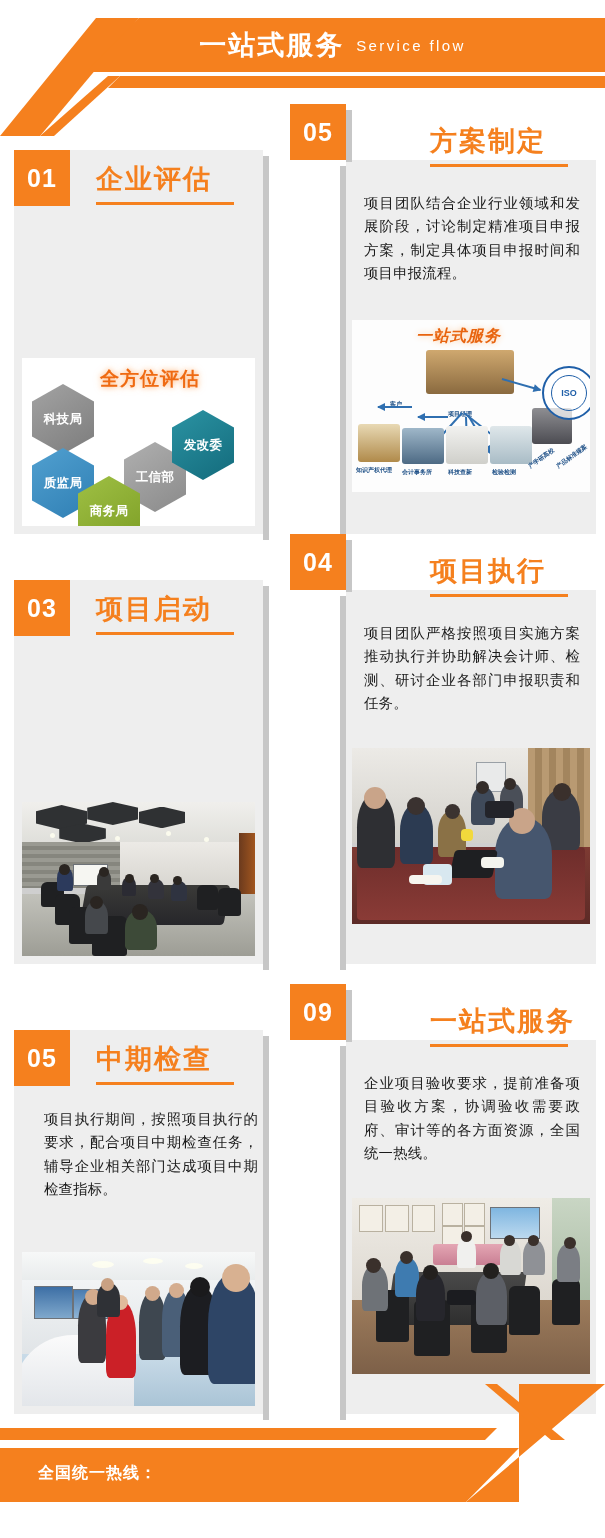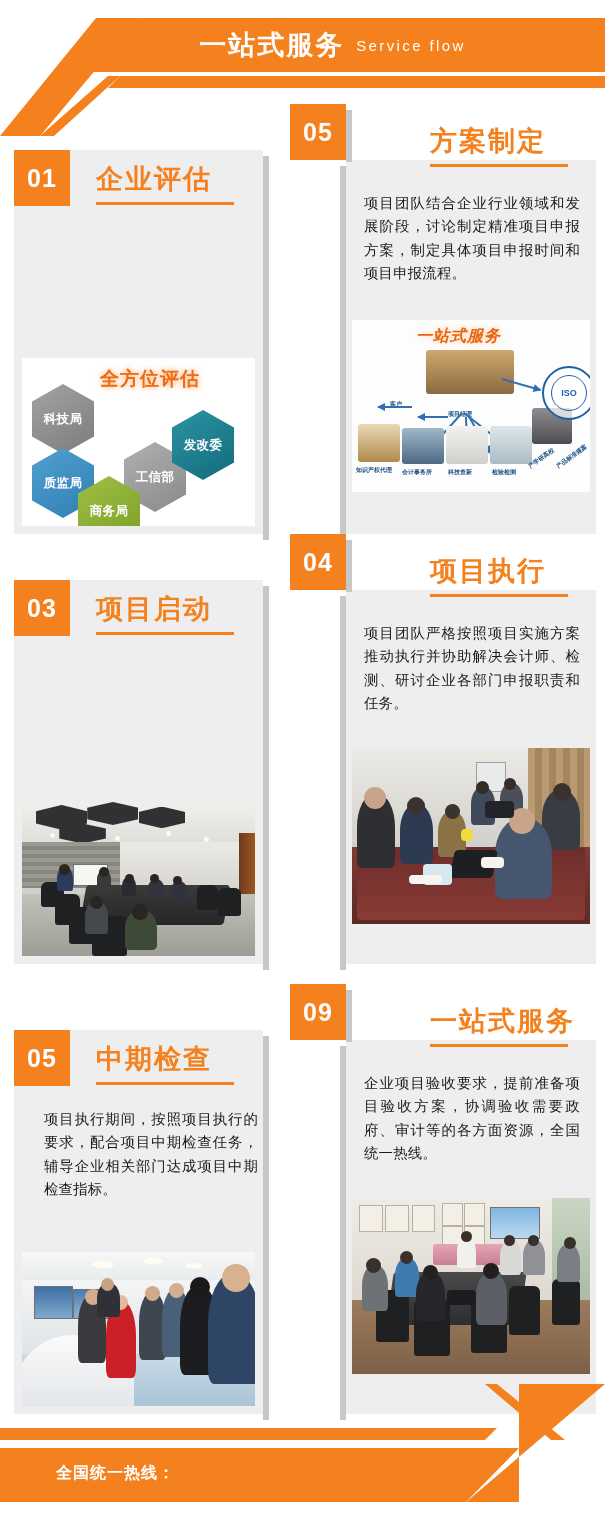--- a/index.html
+++ b/index.html
@@ -181,21 +181,21 @@
     background:#f5801e;
     clip-path:polygon(114px 0, 160px 0, 200px 0, 200px 0, 61px 118px, 114px 118px);
   }
   .ftr-wedge2{
     position:absolute;left:405px;bottom:62px;width:200px;height:56px;
     background:#f5801e;
     clip-path:polygon(80px 0, 92px 0, 160px 56px, 146px 56px);
   }
   .ftr-text{
     position:absolute;left:0;bottom:0;width:605px;height:59px;
-    display:flex;align-items:center;padding-left:56px;box-sizing:border-box;
+    display:flex;align-items:center;padding-left:38px;box-sizing:border-box;
   }
   .ftr-cn{color:#ffffff;font-size:16px;font-weight:bold;letter-spacing:1px;line-height:1;}
   .ftr-num{color:#ffffff;font-size:29px;font-weight:bold;letter-spacing:0.5px;line-height:1;margin-left:4px;}
 </style>
 </head>
 <body>
 
 <div class="page">
 
   <div class="header">

